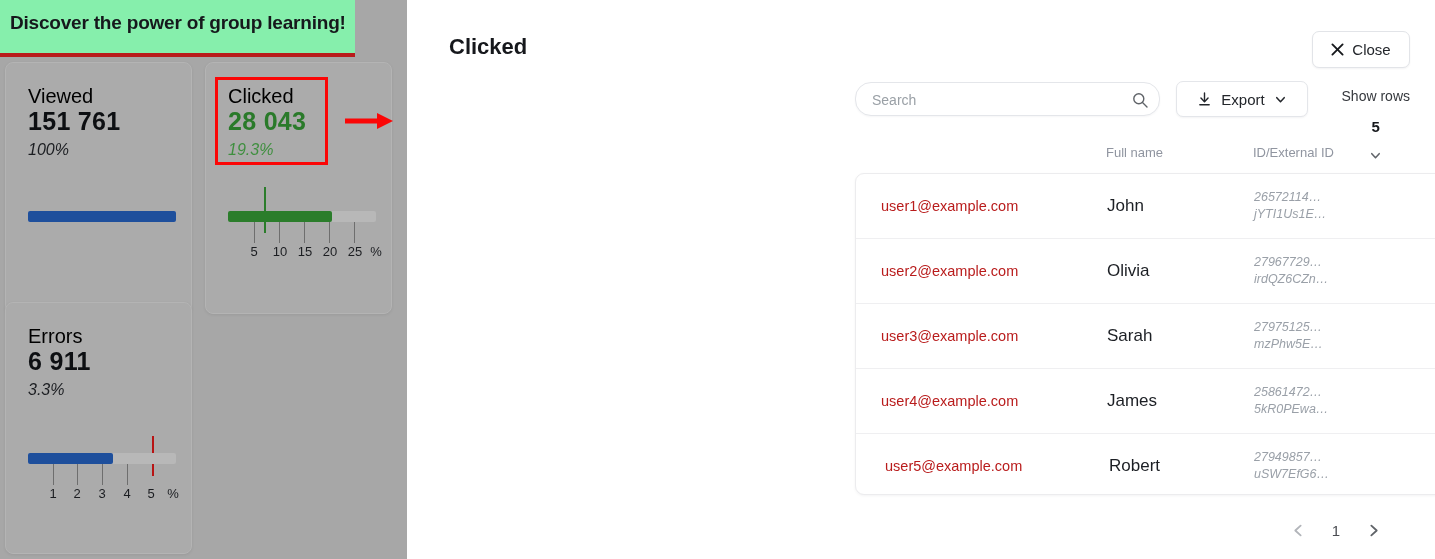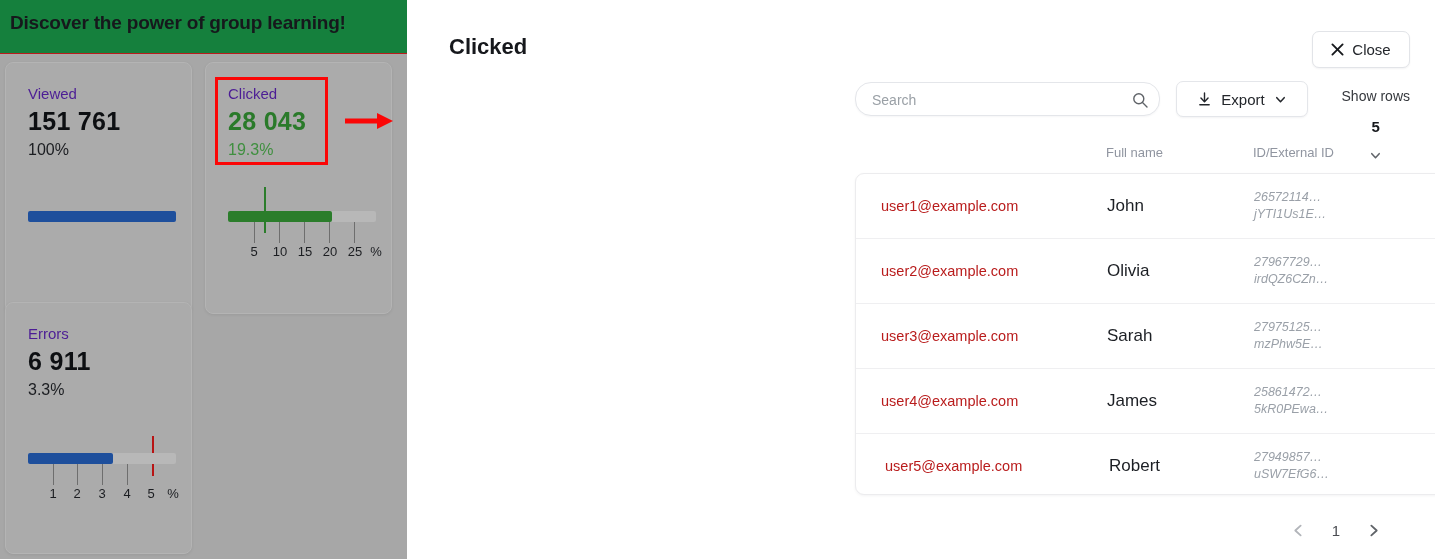--- a/index.html
+++ b/index.html
@@ -10,40 +10,40 @@
     -webkit-font-smoothing:antialiased;
   }
   .screen{position:relative;width:1435px;height:559px;}
 
   
   .backdrop{
     position:absolute;left:0;top:0;width:407px;height:559px;
     background:#a7a7a7;overflow:hidden;
   }
   .bd-header{
-    position:absolute;left:0;top:0;width:407px;height:53px;
-    background:#15803d;border-bottom:1px solid #b91c1c;
+    position:absolute;left:0;top:0;width:355px;height:53px;
+    background:#86efac;border-bottom:4px solid #b91c1c;
   }
   .bd-title{
     position:absolute;left:10px;top:12px;
     font-size:19px;font-weight:bold;color:#16181c;letter-spacing:-0.2px;
     white-space:nowrap;
   }
 
   .card{
     position:absolute;background:#ababab;border:1px solid #b4b4b4;
     border-radius:8px;box-shadow:0 1px 3px rgba(0,0,0,.08);
   }
   .card-viewed{left:5px;top:62px;width:185px;height:250px;}
   .card-errors{left:5px;top:302px;width:185px;height:250px;}
   .card-clicked{left:205px;top:62px;width:185px;height:250px;}
 
-  .c-label{position:absolute;left:22px;top:22px;font-size:15px;color:#4c1d95;}
+  .c-label{position:absolute;left:22px;top:22px;font-size:20px;color:#000000;}
   .c-value{position:absolute;left:22px;top:44px;font-size:25px;font-weight:bold;color:#0d0f12;letter-spacing:.3px;}
-  .c-pct{position:absolute;left:22px;top:78px;font-size:16px;color:#1b1d21;}
+  .c-pct{position:absolute;left:22px;top:78px;font-size:16px;color:#1b1d21;font-style:italic;}
   .c-value.green{color:#2a7a2a;}
   .c-pct.green{color:#3f8f3f;}
 
   
   .gauge{position:absolute;left:22px;}
   .gauge .track{position:absolute;left:0;top:0;width:148px;height:11px;background:#b8b8b8;border-radius:2px;}
   .gauge .fill{position:absolute;left:0;top:0;height:11px;border-radius:2px;}
   .gauge .fill.blue{background:#1e4f9c;}
   .gauge .fill.green{background:#2b7d2b;}
   .gauge .ticks{position:absolute;left:0;top:11px;width:148px;height:22px;}

